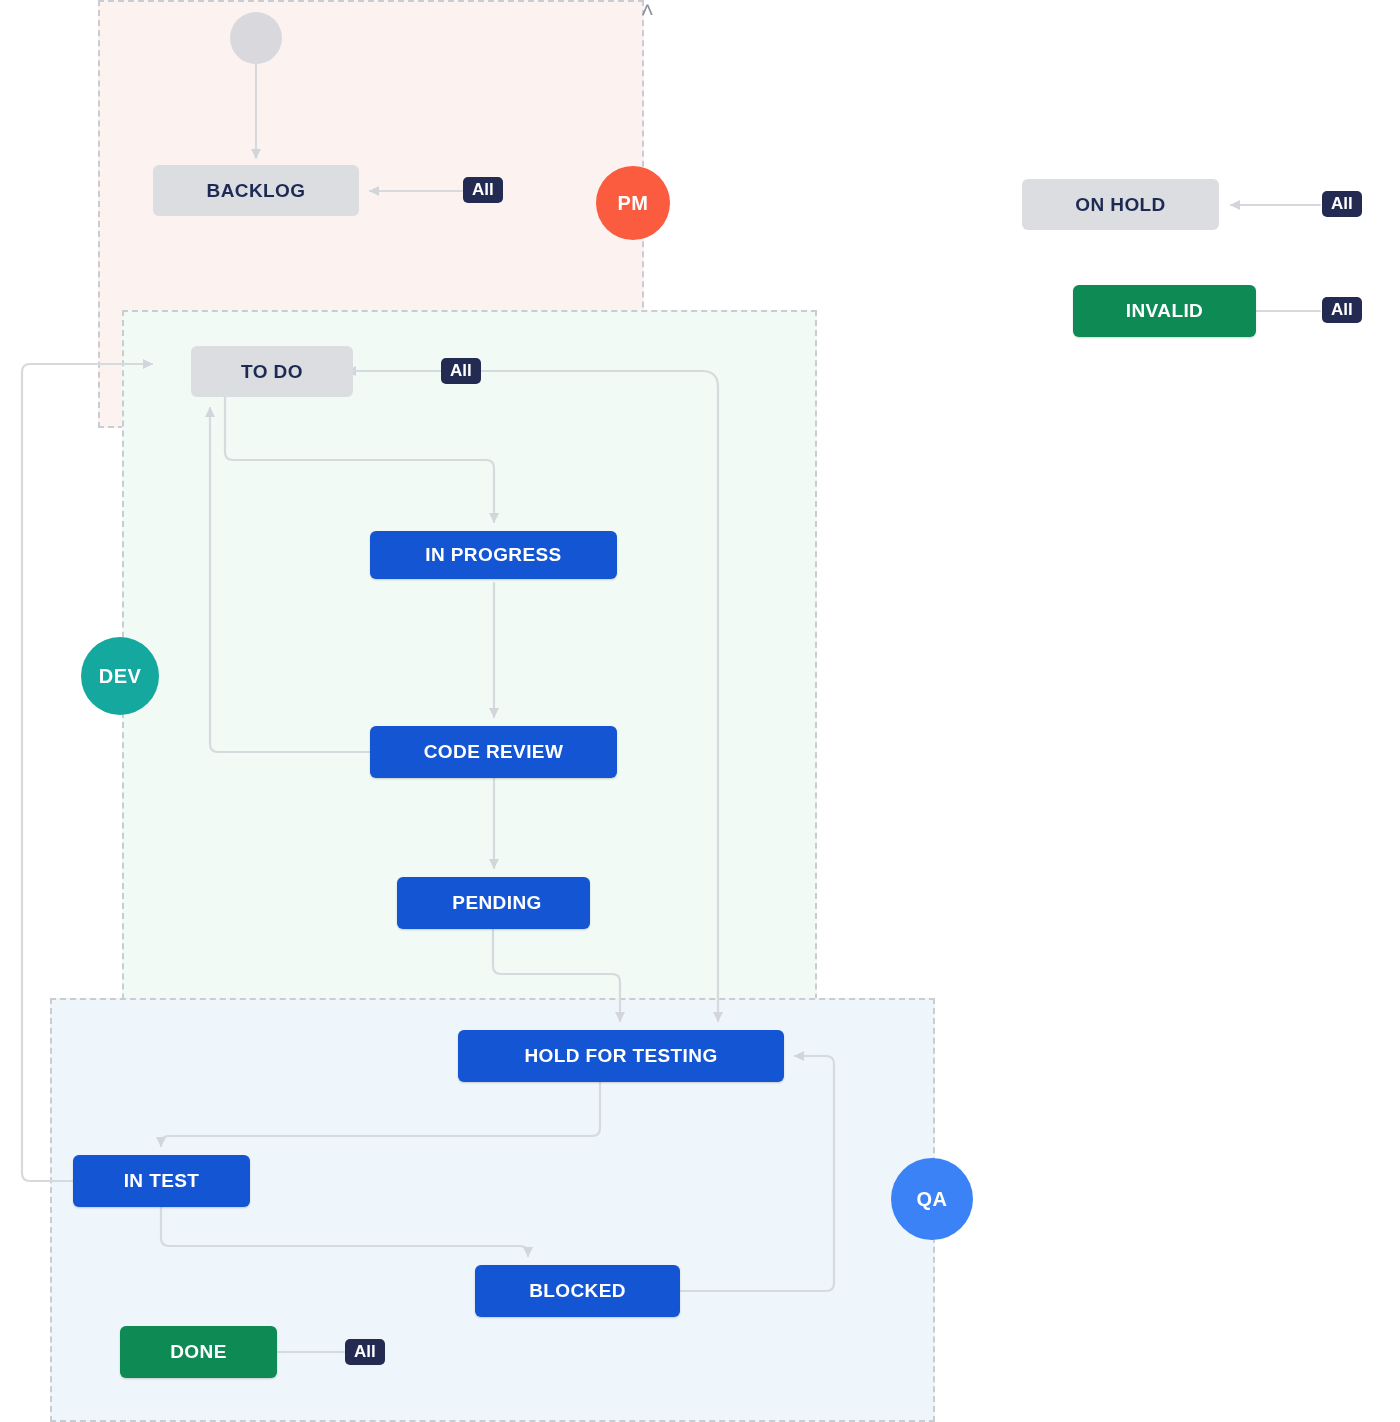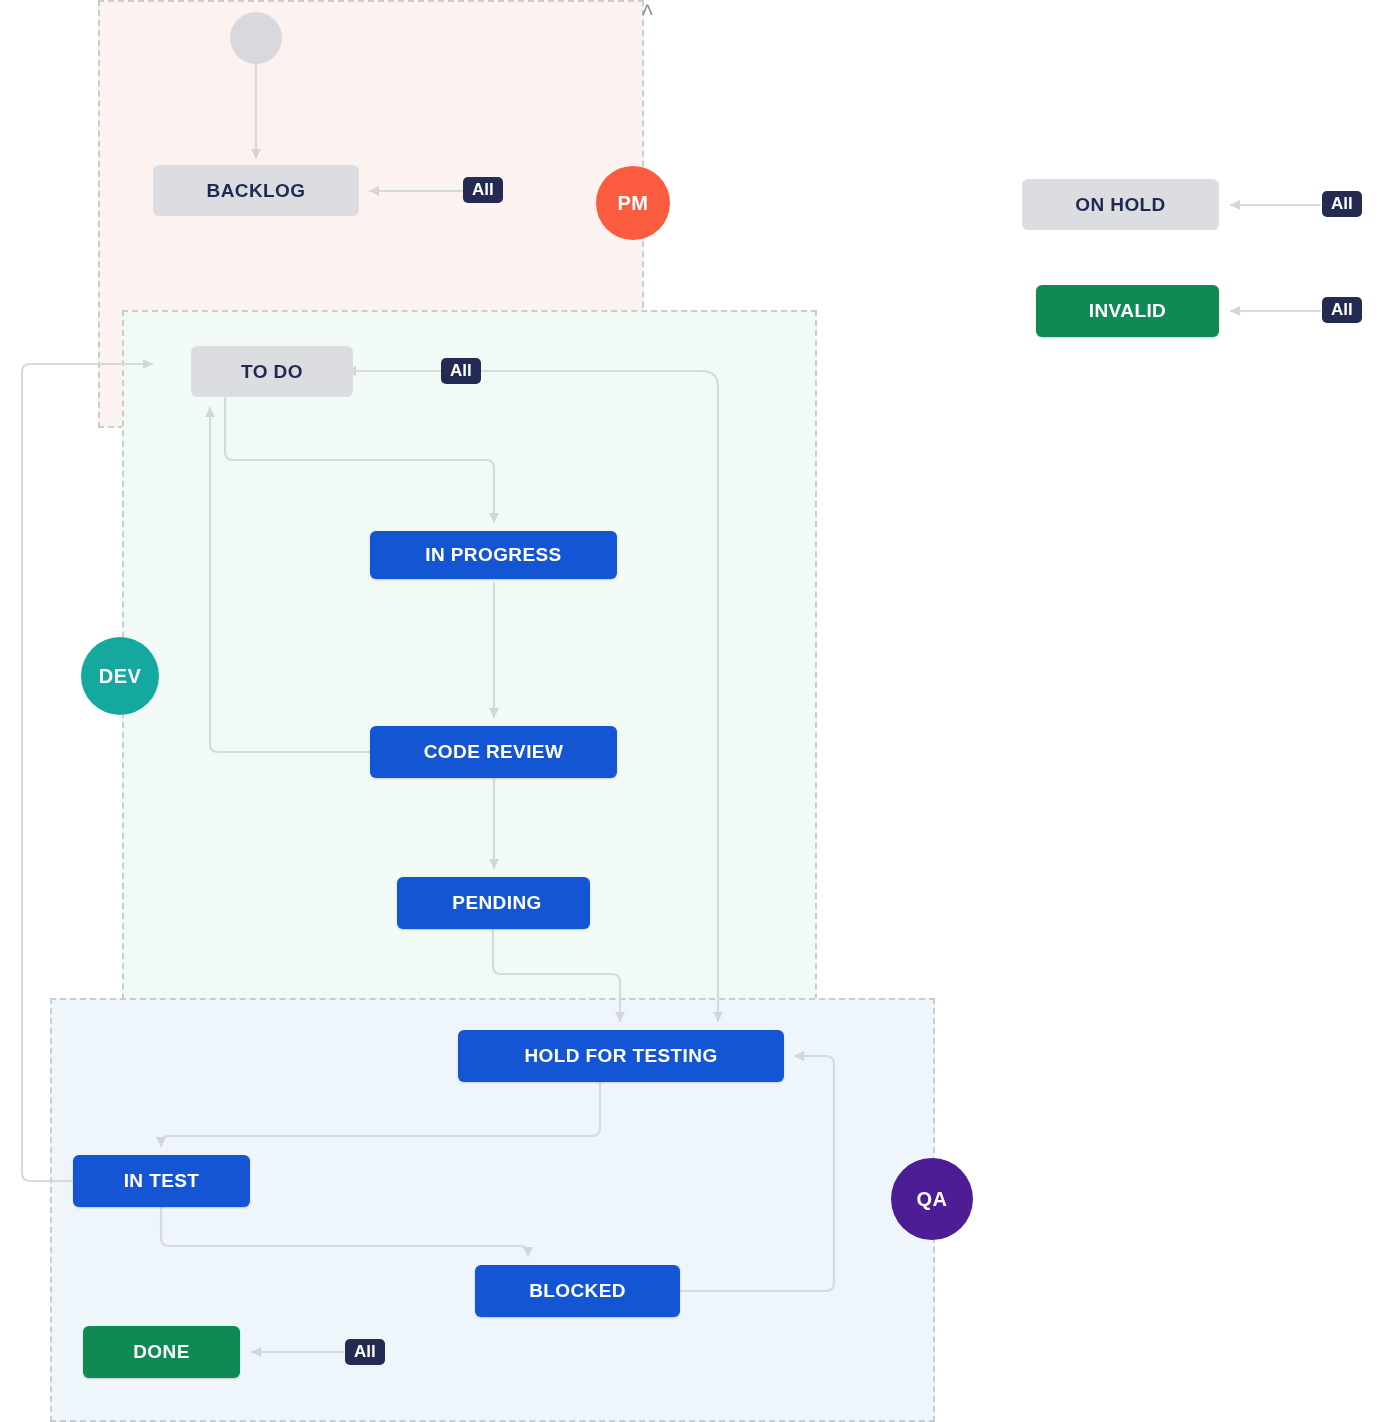--- a/index.html
+++ b/index.html
@@ -55,20 +55,21 @@
   }
   .node.blue {
     background: #1455d4;
     color: #ffffff;
     box-shadow: 0 1px 2px rgba(0,0,0,.18);
   }
   .node.green {
     background: #0e8a54;
     color: #ffffff;
     box-shadow: 0 1px 2px rgba(0,0,0,.18);
+    margin-left: 37px;
   }
   .start-dot {
     position: absolute;
     width: 52px;
     height: 52px;
     border-radius: 50%;
     background: #d8d8dd;
     z-index: 5;
   }
   
@@ -186,21 +187,21 @@
         <span>DONE</span>
       </div>
       <div class="node gray" style="left: 1022px; top: 179px; width: 197px; height: 51px;">
         <span>ON HOLD</span>
       </div>
       <div class="node green" style="left: 1036px; top: 285px; width: 183px; height: 52px;">
         <span>INVALID</span>
       </div>
       <div class="role-badge" style="left: 596px; top: 166px; width: 74px; height: 74px; background: rgb(251, 91, 63);">PM</div>
       <div class="role-badge" style="left: 81px; top: 637px; width: 78px; height: 78px; background: rgb(20, 168, 159);">DEV</div>
-      <div class="role-badge" style="left: 891px; top: 1158px; width: 82px; height: 82px; background: #4c1d95;">QA</div>
+      <div class="role-badge" style="left: 891px; top: 1158px; width: 82px; height: 82px; background: #3b82f6;">QA</div>
       <div class="all-chip" style="left: 463px; top: 177px; background: rgb(36, 43, 82);">All</div>
       <div class="all-chip" style="left: 441px; top: 358px; background: rgb(36, 43, 82);">All</div>
       <div class="all-chip" style="left: 1322px; top: 191px; background: rgb(36, 43, 82);">All</div>
       <div class="all-chip" style="left: 1322px; top: 297px; background: rgb(36, 43, 82);">All</div>
       <div class="all-chip" style="left: 345px; top: 1339px; background: rgb(36, 43, 82);">All</div>
     </div>
 
   <div class="close-x" id="close-x" style="left: 641px; top: 0px;">˄</div>
 </div>
 

